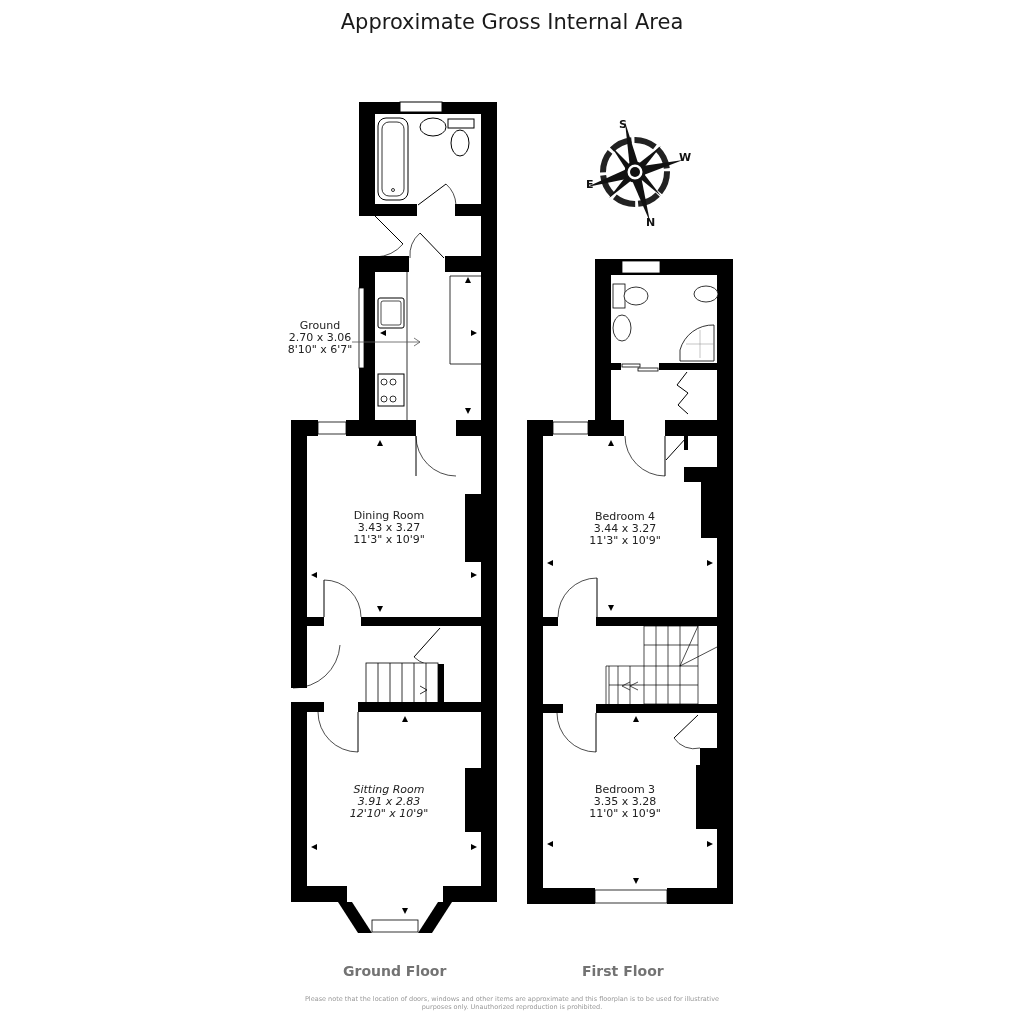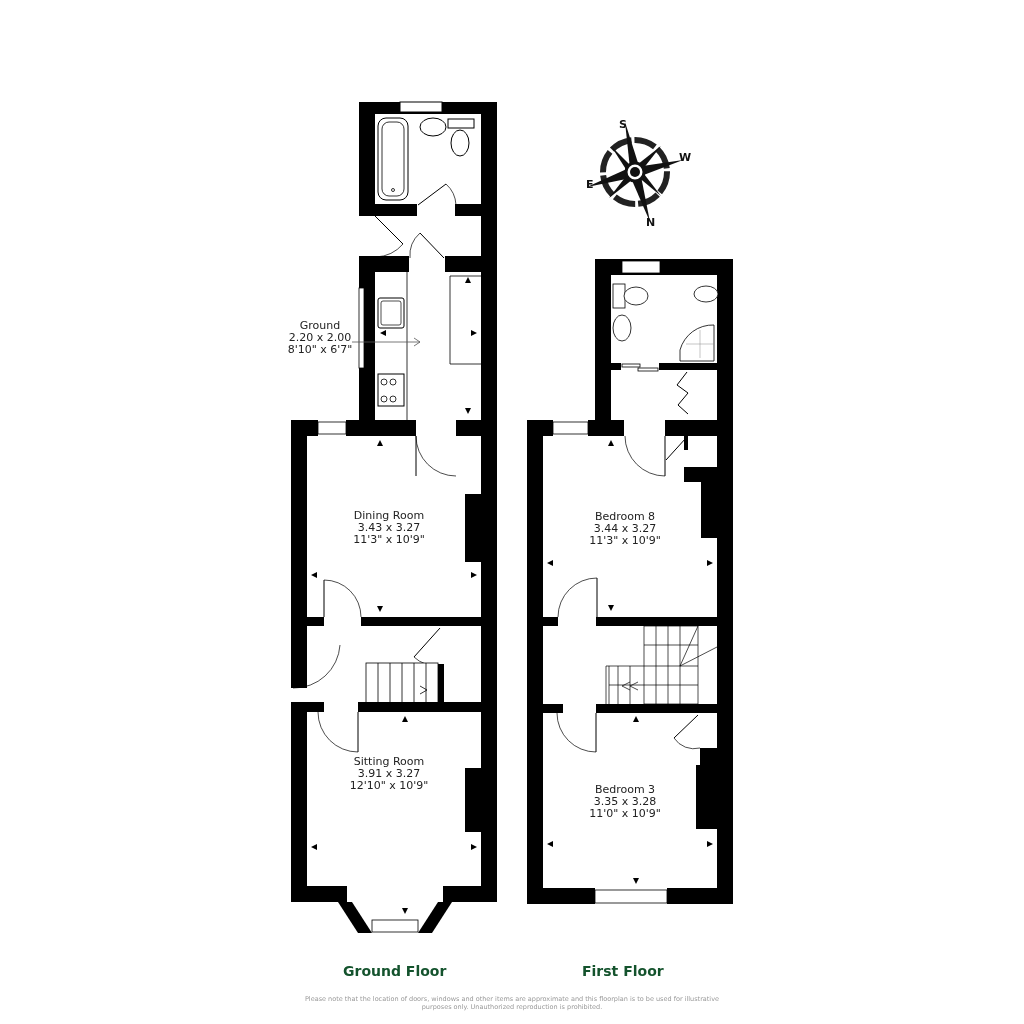--- a/index.html
+++ b/index.html
@@ -1,27 +1,28 @@
 <!DOCTYPE html>
 <html><head>
 <meta charset="utf-8">
 <style>
   html, body { margin:0; padding:0; background:#ffffff; }
   body { width:1024px; height:1024px; position:relative; overflow:hidden; font-family:"DejaVu Sans", sans-serif; color:#222; }
   .title { position:absolute; top:10px; left:0; width:1024px; text-align:center; font-size:21px; line-height:25px; color:#1a1a1a; font-family:"DejaVu Sans", sans-serif; }
   .plan { position:absolute; left:0; top:0; width:1024px; height:1024px; }
   .room-label { position:absolute; text-align:center; font-size:11px; line-height:12px; color:#222; font-family:"DejaVu Sans", sans-serif; }
-  .floor-label { position:absolute; top:963px; font-weight:bold; font-size:14px; color:#14532d; font-family:"DejaVu Sans", sans-serif; }
+  .floor-label { position:absolute; top:963px; font-weight:bold; font-size:14px; color:#737373; font-family:"DejaVu Sans", sans-serif; }
   .disclaimer { position:absolute; top:995px; left:300px; width:424px; text-align:center; font-size:6.5px; line-height:8px; color:#999; font-family:"DejaVu Sans", sans-serif; }
   .compass-letter { position:absolute; font-size:11px; font-weight:bold; color:#111; font-family:"DejaVu Sans", sans-serif; }
 </style>
 </head>
 <body>
 
 <div class="title">
+  <div>Approximate Gross Internal Area</div>
 </div>
 
 <svg class="plan" viewBox="0 0 1024 1024" width="1024" height="1024">
 
   <g>
 
     <g fill="#000">
       <rect x="359" y="102" width="138" height="12"></rect>
       <rect x="359" y="102" width="16" height="114"></rect>
       <rect x="481" y="102" width="16" height="154"></rect>
@@ -243,35 +244,35 @@
   </g>
 </svg>
 
 <div class="compass-letter" style="left:619px;top:118px;">S</div>
 <div class="compass-letter" style="left:679px;top:151px;">W</div>
 <div class="compass-letter" style="left:586px;top:178px;">E</div>
 <div class="compass-letter" style="left:646px;top:216px;">N</div>
 
 <div class="room-label" style="left:270px;top:320px;width:100px;">
   <div>Ground</div>
-  <div>2.20 x 2.00</div>
+  <div>2.70 x 3.06</div>
   <div>8'10" x 6'7"</div>
 </div>
 <div class="room-label" style="left:334px;top:510px;width:110px;">
   <div>Dining Room</div>
   <div>3.43 x 3.27</div>
   <div>11'3" x 10'9"</div>
 </div>
-<div class="room-label" style="left:334px;top:756px;width:110px;">
+<div class="room-label" style="left:334px;top:784px;width:110px;font-style:italic;">
   <div>Sitting Room</div>
-  <div>3.91 x 3.27</div>
+  <div>3.91 x 2.83</div>
   <div>12'10" x 10'9"</div>
 </div>
 <div class="room-label" style="left:570px;top:511px;width:110px;">
-  <div>Bedroom 8</div>
+  <div>Bedroom 4</div>
   <div>3.44 x 3.27</div>
   <div>11'3" x 10'9"</div>
 </div>
 <div class="room-label" style="left:570px;top:784px;width:110px;">
   <div>Bedroom 3</div>
   <div>3.35 x 3.28</div>
   <div>11'0" x 10'9"</div>
 </div>
 
 <div class="floor-label" style="left:343px;">Ground Floor</div>

